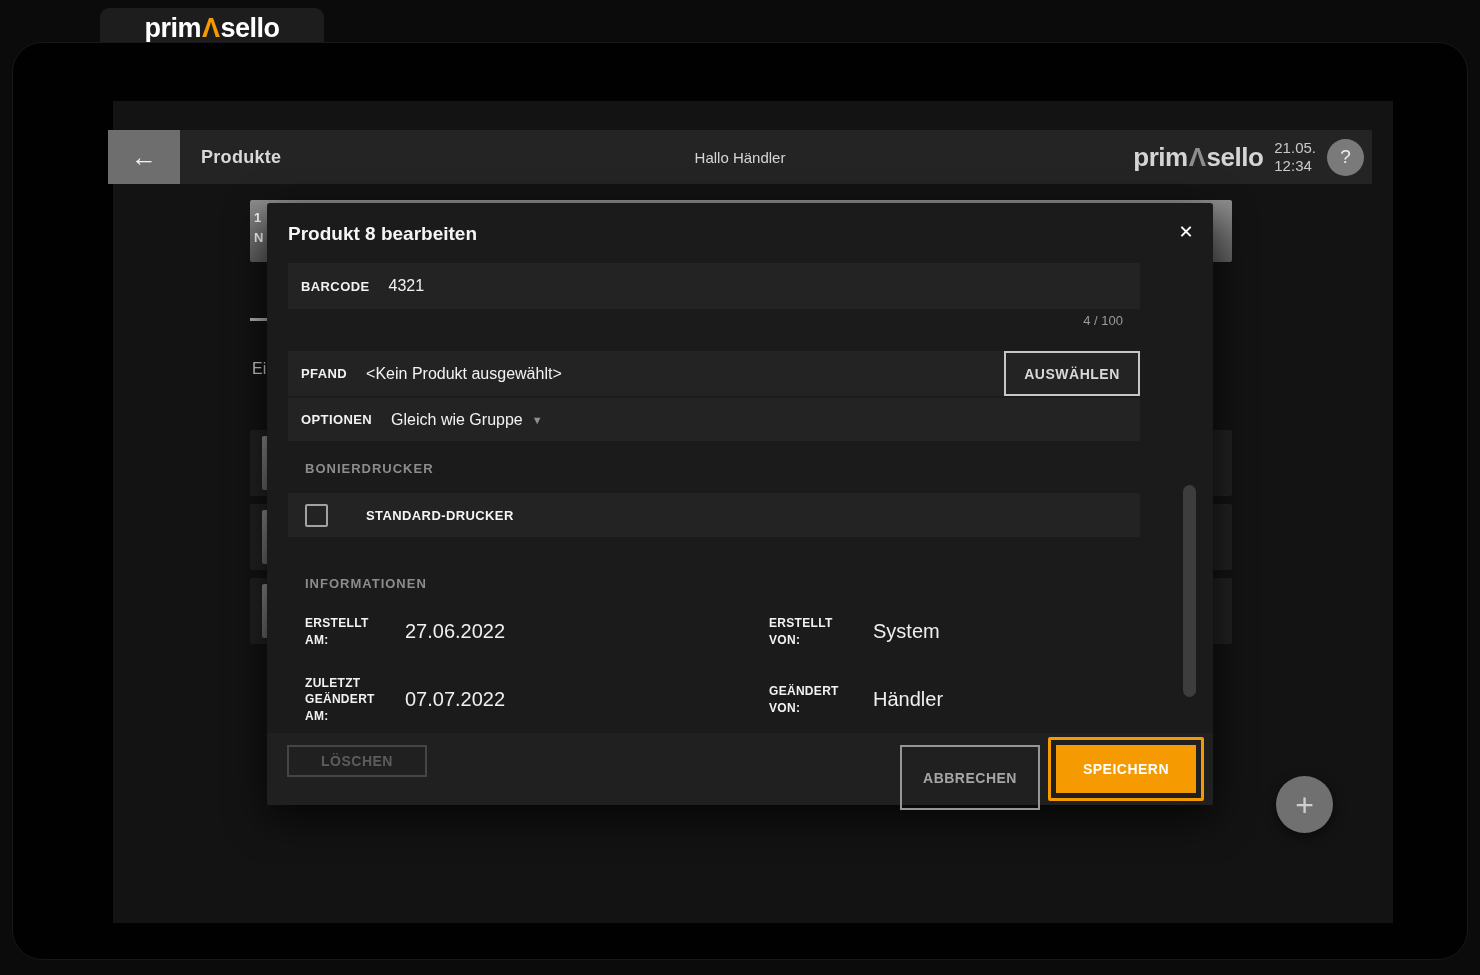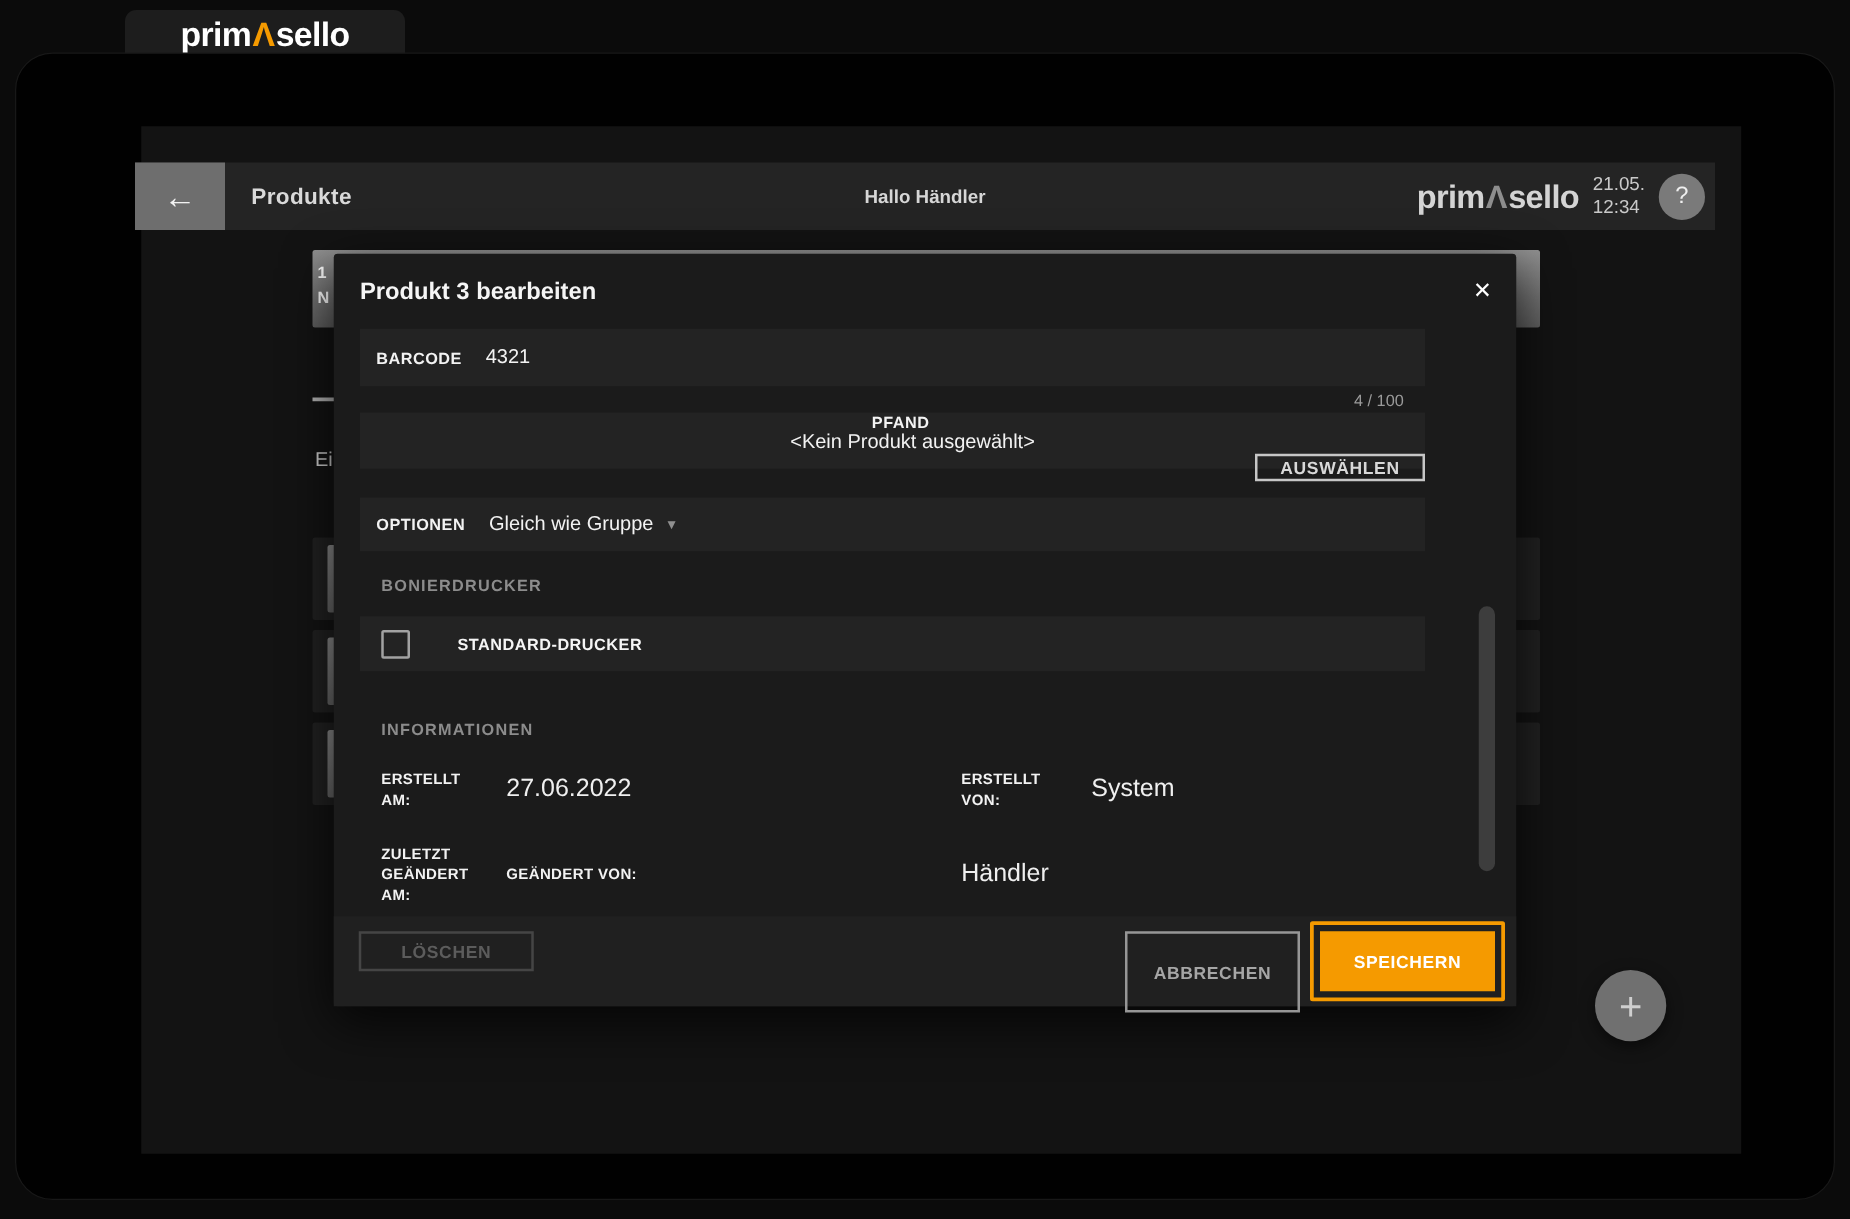--- a/index.html
+++ b/index.html
@@ -14,21 +14,21 @@
   .window{position:absolute;left:12px;top:42px;width:1454px;height:916px;background:#010101;
     border:1px solid #181818;border-radius:30px;}
   .content{position:absolute;left:100px;top:58px;width:1280px;height:822px;background:#131313;}
 
   
   .header{position:absolute;left:108px;top:130px;width:1264px;height:54px;background:#242424;
     display:flex;align-items:center;}
   .back-btn{width:72px;height:54px;background:#6e6e6e;border:none;display:flex;align-items:center;
     justify-content:center;color:#f2f2f2;font-size:26px;cursor:pointer;flex:0 0 auto;}
   .page-title{margin-left:21px;font-size:18px;font-weight:600;color:#d9d9d9;letter-spacing:.3px;}
-  .greeting{position:absolute;left:50%;transform:translateX(-50%);font-size:15px;color:#d6d6d6;font-weight:bold;}
+  .greeting{position:absolute;left:50%;transform:translateX(-50%);font-size:15px;color:#d6d6d6;}
   .header-right{margin-left:auto;display:flex;align-items:center;gap:11px;padding-right:8px;}
   .header .logo{font-size:26px;color:#d4d4d4;}
   .header .logo .caret{color:#8d8d8d;}
   .datetime{font-size:15px;color:#c9c9c9;line-height:1.2;}
   .help-btn{width:37px;height:37px;border-radius:50%;background:#7a7a7a;border:none;color:#efefef;
     font-size:19px;display:flex;align-items:center;justify-content:center;cursor:pointer;}
 
   
   .bg-card{position:absolute;left:250px;top:200px;width:982px;height:62px;border-radius:2px;
     background:linear-gradient(180deg,#909090,#5f5f5f);color:#fff;font-size:13px;font-weight:bold;
@@ -133,32 +133,32 @@
   <div class="bg-row" style="top:578px;">
     <div class="thumb">
       <svg width="28" height="28" viewBox="0 0 24 24" fill="none" stroke="#d6d6d6" stroke-width="1.4">
           <path d="M12 2l9 5v10l-9 5-9-5V7z"></path>
           <path d="M12 12l9-5M12 12L3 7M12 12v10"></path>
         </svg>
     </div>
   </div>
 
   <div class="modal">
-    <div class="modal-title">Produkt 3 bearbeiten</div>
+    <div class="modal-title">Produkt 8 bearbeiten</div>
     <button class="close-btn">
         <span>✕</span>
       </button>
 
     <div class="m-row" style="top:60px;height:46px;">
       <span class="f-label">BARCODE</span>
       <span class="f-value">4321</span>
     </div>
     <div class="counter">4 / 100</div>
 
-    <div class="m-row" style="top:127px;height:45px;flex-direction:column;">
+    <div class="m-row" style="top:148px;height:45px;">
       <span class="f-label">PFAND</span>
       <span class="f-value">&lt;Kein Produkt ausgewählt&gt;</span>
       <button class="choose-btn">AUSWÄHLEN</button>
     </div>
 
     <div class="m-row" style="top:195px;height:43px;">
       <span class="f-label">OPTIONEN</span>
       <span class="f-value">Gleich wie Gruppe</span>
       <span class="dd-caret">▼</span>
     </div>
@@ -169,20 +169,21 @@
       <span class="cb-label">STANDARD-DRUCKER</span>
     </div>
 
     <div class="section-label" style="top:373px;">INFORMATIONEN</div>
     <div class="info-grid">
       <div class="i-label">ERSTELLT AM:</div>
       <div class="i-value">27.06.2022</div>
       <div class="i-label">ERSTELLT VON:</div>
       <div class="i-value">System</div>
       <div class="i-label">ZULETZT GEÄNDERT AM:</div>
+      <div class="i-value">07.07.2022</div>
       <div class="i-label">GEÄNDERT VON:</div>
       <div class="i-value">Händler</div>
     </div>
 
     <div class="m-scrollbar"></div>
 
     <div class="m-footer">
       <button class="btn btn-delete">LÖSCHEN</button>
       <button class="btn btn-cancel">ABBRECHEN</button>
       <div class="save-ring">

